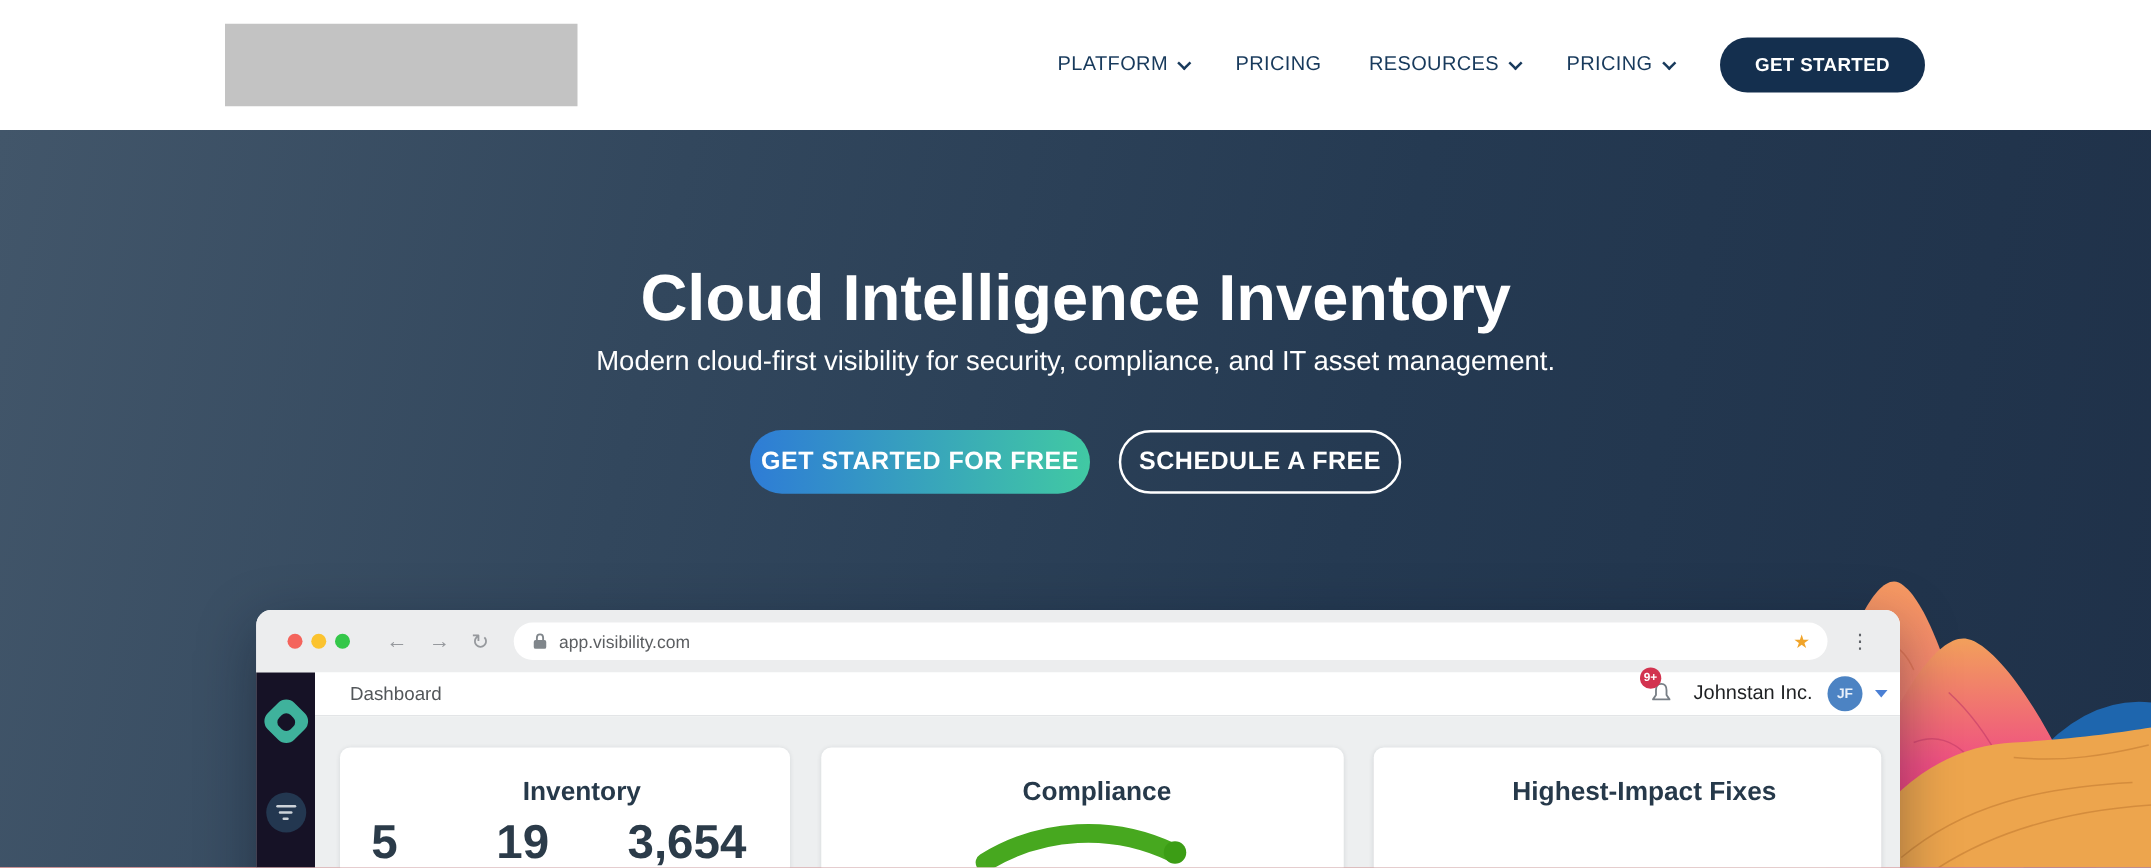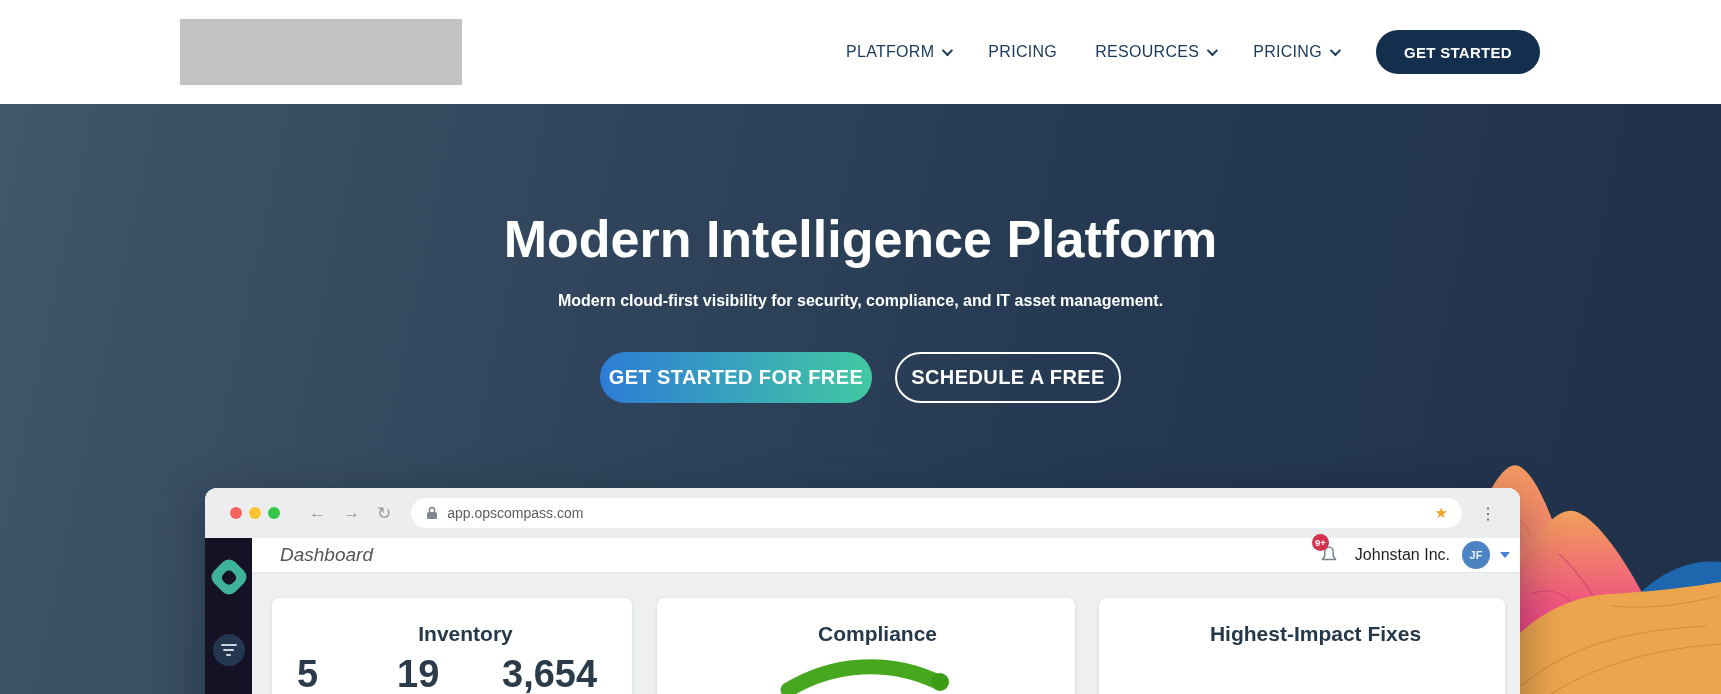--- a/index.html
+++ b/index.html
@@ -11,21 +11,21 @@
   .site-header { position:absolute; top:0; left:0; width:100%; height:104px; background:#fff; display:flex; align-items:center; justify-content:space-between; z-index:10; }
   .logo-box { width:282px; height:66px; background:#c3c3c3; margin-left:180px; }
   .nav { display:flex; align-items:center; gap:38px; margin-right:181px; }
   .nav-item { display:flex; align-items:center; gap:8px; color:#183a5c; font-size:16px; font-weight:500; letter-spacing:.3px; cursor:pointer; }
   .chev { width:8px; height:8px; border-right:2px solid #183a5c; border-bottom:2px solid #183a5c; transform:rotate(45deg) translateY(-2px); }
   .header-cta { height:44px; padding:0 28px; border:none; border-radius:22px; background:#142f4e; color:#fff; font-family:inherit; font-size:15px; font-weight:bold; letter-spacing:.3px; cursor:pointer; }
 
   
   .hero { position:absolute; top:104px; left:0; width:100%; height:590px; background:linear-gradient(102deg,#42566a 0%,#32475d 30%,#253a52 62%,#1f3149 100%); text-align:center; }
   .hero h1 { padding-top:104px; color:#fff; font-size:52px; font-weight:bold; line-height:1.2; }
-  .hero .subtitle { margin-top:22px; color:#fff; font-size:16px; font-weight:bold; }
+  .hero .subtitle { margin-top:6px; color:#fff; font-size:22px; font-weight:normal; }
   .hero-ctas { margin-top:42px; display:flex; justify-content:center; gap:23px; }
   .btn { height:51px; border-radius:26px; font-family:inherit; font-size:20px; font-weight:bold; letter-spacing:.4px; cursor:pointer; }
   .btn-primary { width:272px; border:none; background:linear-gradient(90deg,#2e7cd6 0%,#41c9a3 100%); color:#fff; }
   .btn-outline { width:226px; background:transparent; border:2px solid #fff; color:#fff; }
 
   
   .mountains { position:absolute; left:1461px; top:330px; width:260px; height:260px; z-index:1; }
 
   
   .browser { position:absolute; left:205px; top:384px; width:1315px; height:310px; background:#fff; border-radius:12px 12px 0 0; box-shadow:0 14px 46px rgba(8,16,32,.38); z-index:2; }
@@ -43,21 +43,21 @@
   .app { display:flex; height:260px; }
   .sidebar { width:47px; background:#161226; display:flex; flex-direction:column; align-items:center; flex-shrink:0; }
   .logo-diamond { width:30px; height:30px; margin-top:24px; background:#3fb29c; border-radius:9px; transform:rotate(45deg); display:flex; align-items:center; justify-content:center; cursor:pointer; }
   .logo-diamond i { display:block; width:13px; height:13px; background:#161226; border-radius:5px; }
   .filter-circle { width:32px; height:32px; margin-top:42px; background:#233750; border-radius:50%; display:flex; flex-direction:column; align-items:center; justify-content:center; gap:3px; cursor:pointer; }
   .filter-circle b { display:block; height:2px; background:#cdd3d9; border-radius:1px; }
   .filter-circle b:nth-child(1){width:16px;} .filter-circle b:nth-child(2){width:11px;} .filter-circle b:nth-child(3){width:5px;}
 
   .main { flex:1; display:flex; flex-direction:column; }
   .appbar { height:44px; background:#fff; border-bottom:1px solid #e3e5e7; display:flex; align-items:center; padding:0 10px 0 28px; }
-  .page-title { color:#53575a; font-size:19px;font-style:italic; }
+  .page-title { color:#53575a; font-size:15px; }
   .appbar-right { margin-left:auto; display:flex; align-items:center; }
   .bellwrap { position:relative; width:24px; height:24px; cursor:pointer; }
   .badge { position:absolute; top:-9px; left:-5px; min-width:17px; height:17px; padding:0 2px; background:#d2334f; border-radius:50%; color:#fff; font-size:9.5px; font-weight:bold; display:flex; align-items:center; justify-content:center; }
   .account-name { margin-left:14px; color:#1e2022; font-size:16px; }
   .avatar { margin-left:12px; width:28px; height:28px; border-radius:50%; background:#4c83c3; color:#e8f0fa; font-size:11px; font-weight:bold; display:flex; align-items:center; justify-content:center; cursor:pointer; }
   .acct-chev { margin-left:10px; width:0; height:0; border-left:5px solid transparent; border-right:5px solid transparent; border-top:6px solid #4a7fd4; cursor:pointer; }
 
   .app-body { flex:1; background:#edeff0; padding:25px 0 0 20px; display:flex; }
   .card { position:relative; background:#fff; border-radius:8px; box-shadow:0 1px 4px rgba(20,30,40,.10); height:200px; padding:24px 0 0 27px; }
   .card h3 { color:#26394a; font-size:21px; font-weight:bold;text-align:center; }
@@ -90,21 +90,21 @@
       </div>
       <div class="nav-item">
         <span>PRICING</span>
         <span class="chev"></span>
       </div>
       <button class="header-cta">GET STARTED</button>
     </nav>
   </header>
 
   <section class="hero">
-    <h1>Modern Intelligence Platform</h1>
+    <h1>Cloud Intelligence Inventory</h1>
     <p class="subtitle">Modern cloud-first visibility for security, compliance, and IT asset management.</p>
     <div class="hero-ctas">
       <button class="btn btn-primary">GET STARTED FOR FREE</button>
       <button class="btn btn-outline">SCHEDULE A FREE</button>
     </div>
 
     <svg class="mountains" viewBox="0 0 260 260" aria-hidden="true">
       <defs>
         <linearGradient id="coral" x1="0" y1="0" x2="0" y2="1">
           <stop offset="0%" stop-color="#f79a62"></stop>
@@ -136,21 +136,21 @@
         <div class="chrome-nav">
           <span>←</span>
           <span>→</span>
           <span>↻</span>
         </div>
         <div class="addressbar">
           <svg width="12" height="14" viewBox="0 0 12 14">
             <rect x="1" y="6" width="10" height="7" rx="1.5" fill="#80868b"></rect>
             <path d="M3.5 6 V4.2 C3.5 2.6 4.6 1.5 6 1.5 C7.4 1.5 8.5 2.6 8.5 4.2 V6" fill="none" stroke="#80868b" stroke-width="1.5"></path>
           </svg>
-          <span class="url">app.opscompass.com</span>
+          <span class="url">app.visibility.com</span>
           <span class="star">★</span>
         </div>
         <span class="kebab">⋮</span>
       </div>
 
       <div class="app">
         <aside class="sidebar">
           <div class="logo-diamond">
               <i></i>
             </div>

